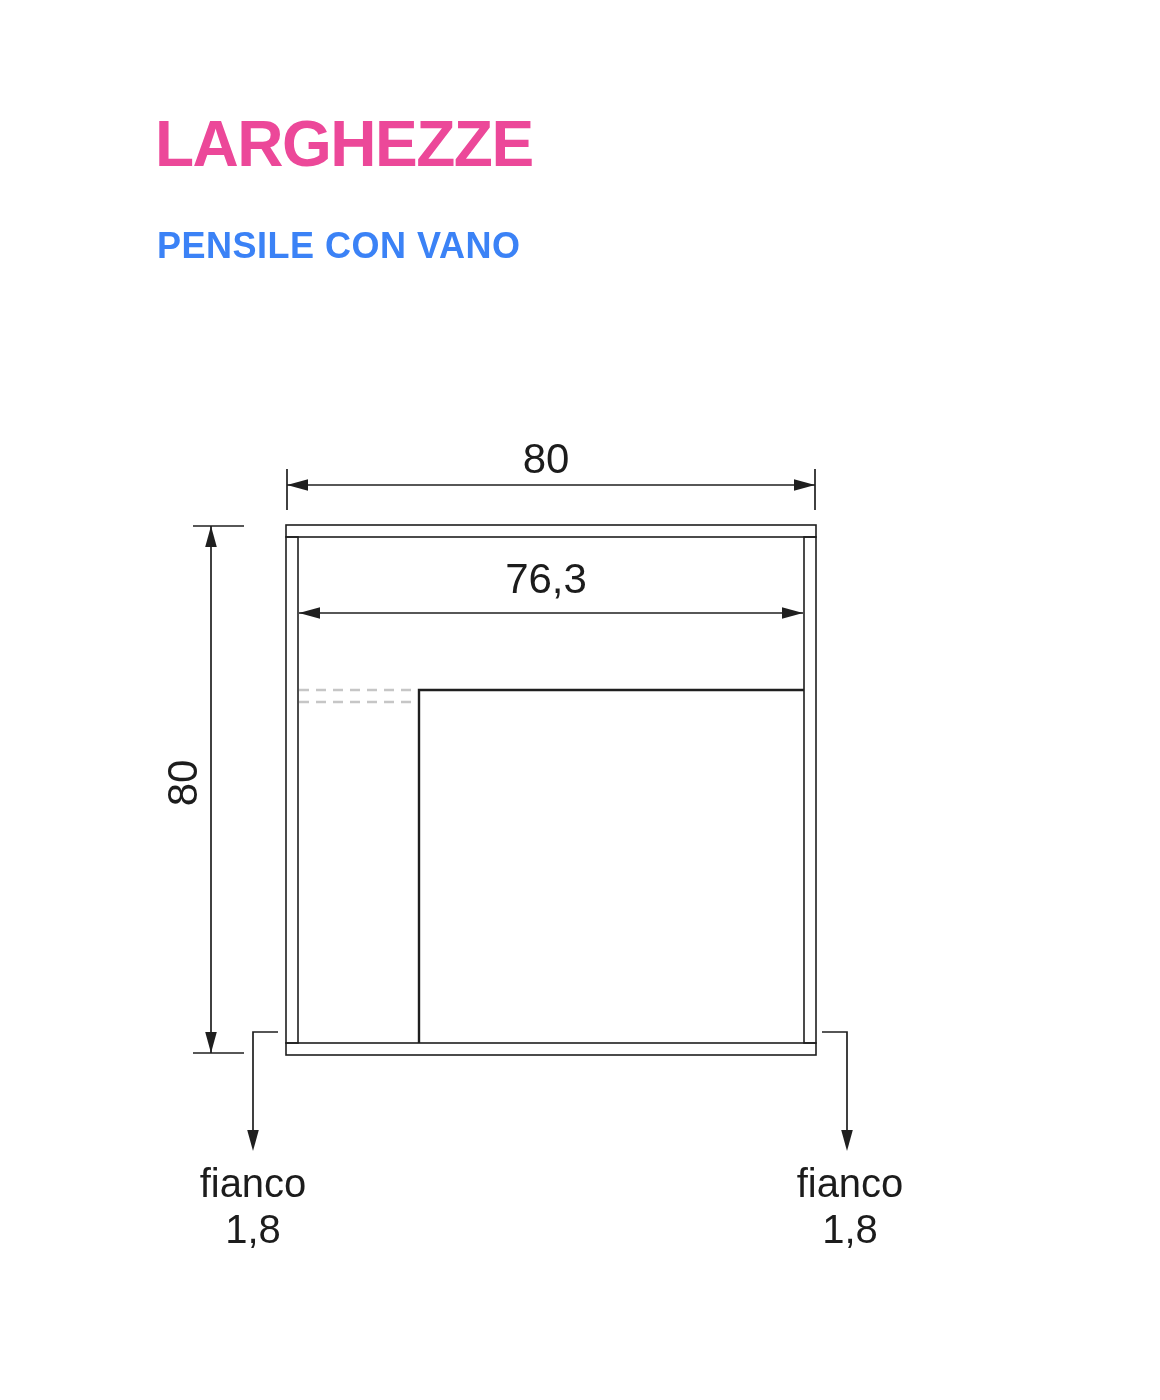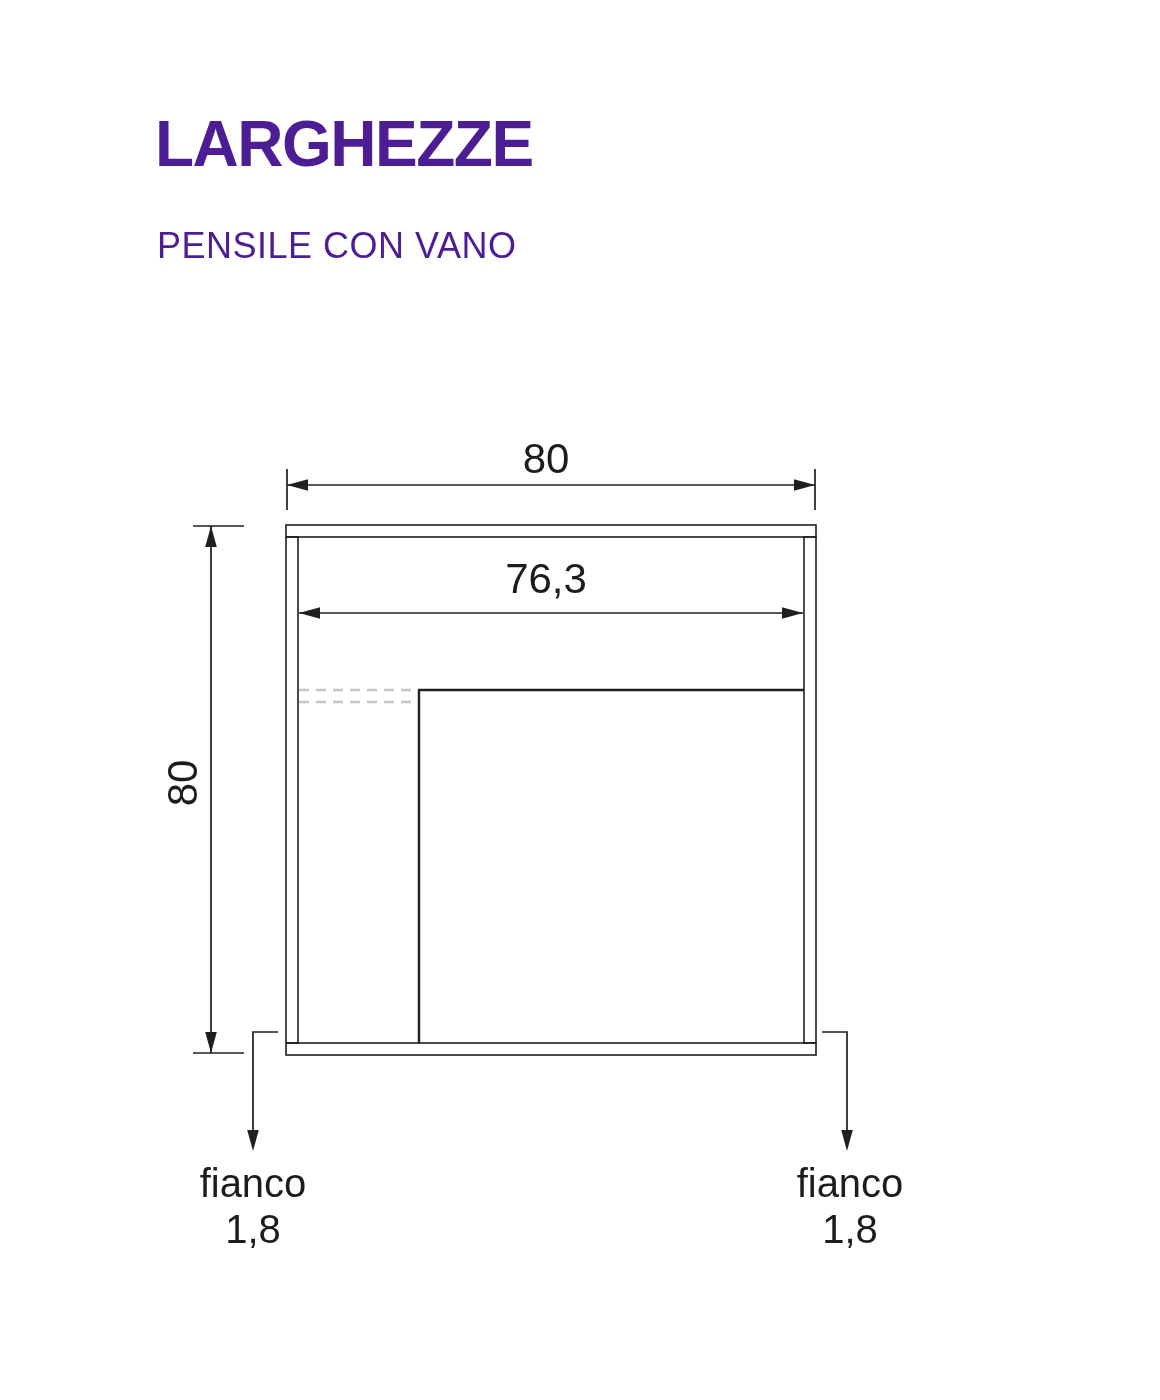--- a/index.html
+++ b/index.html
@@ -3,26 +3,26 @@
 <meta charset="utf-8">
 <style>
   html,body{margin:0;padding:0;}
   body{
     width:1160px;height:1400px;background:#ffffff;position:relative;
     font-family:"Liberation Sans",sans-serif;overflow:hidden;
   }
   .page-title{
     position:absolute;left:155px;top:112px;
     font-size:64px;font-weight:bold;letter-spacing:-1.5px;
-    color:#4c1d95;line-height:1;white-space:nowrap;
+    color:#ec4899;line-height:1;white-space:nowrap;
   }
   .page-subtitle{
     position:absolute;left:157px;top:228px;
-    font-size:36px;font-weight:normal;letter-spacing:0.5px;
-    color:#4c1d95;line-height:1;white-space:nowrap;
+    font-size:36px;font-weight:bold;letter-spacing:0.5px;
+    color:#3b82f6;line-height:1;white-space:nowrap;
   }
   svg.drawing{position:absolute;left:0;top:0;}
   svg .struct{fill:none;stroke:#1f1f1f;stroke-width:1.6;}
   svg .vano{fill:none;stroke:#1f1f1f;stroke-width:2.4;}
   svg .hidden-line{fill:none;stroke:#c6c6c6;stroke-width:2.4;stroke-dasharray:10 7;}
   svg .dim{fill:none;stroke:#1f1f1f;stroke-width:1.7;}
   svg .arrow{fill:#1f1f1f;stroke:none;}
   svg text{fill:#1c1c1c;font-family:"Liberation Sans",sans-serif;}
   svg .dim-label{font-size:42px;}
   svg .callout-label{font-size:40px;}

